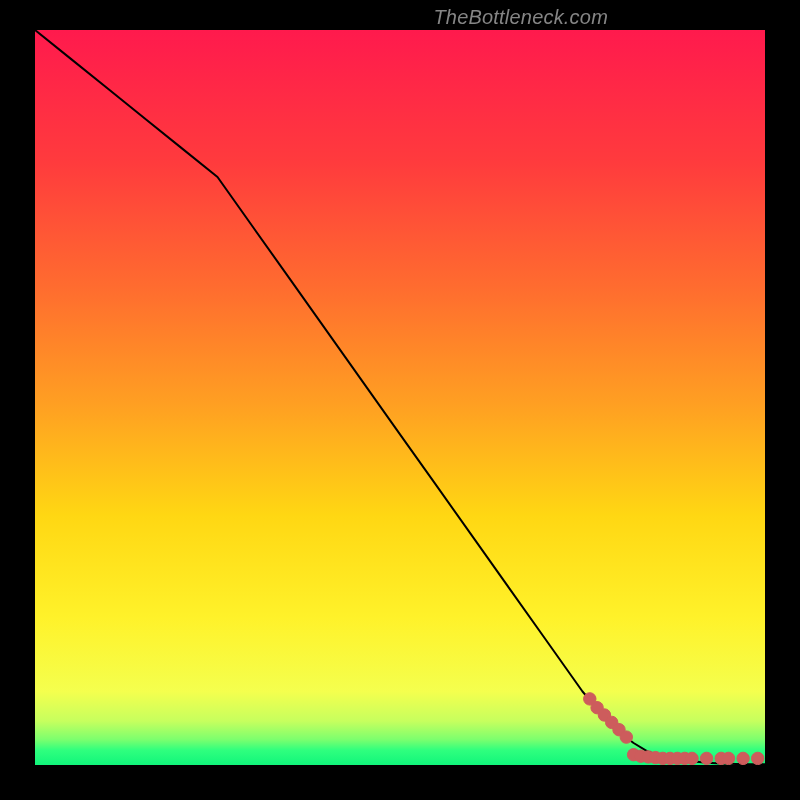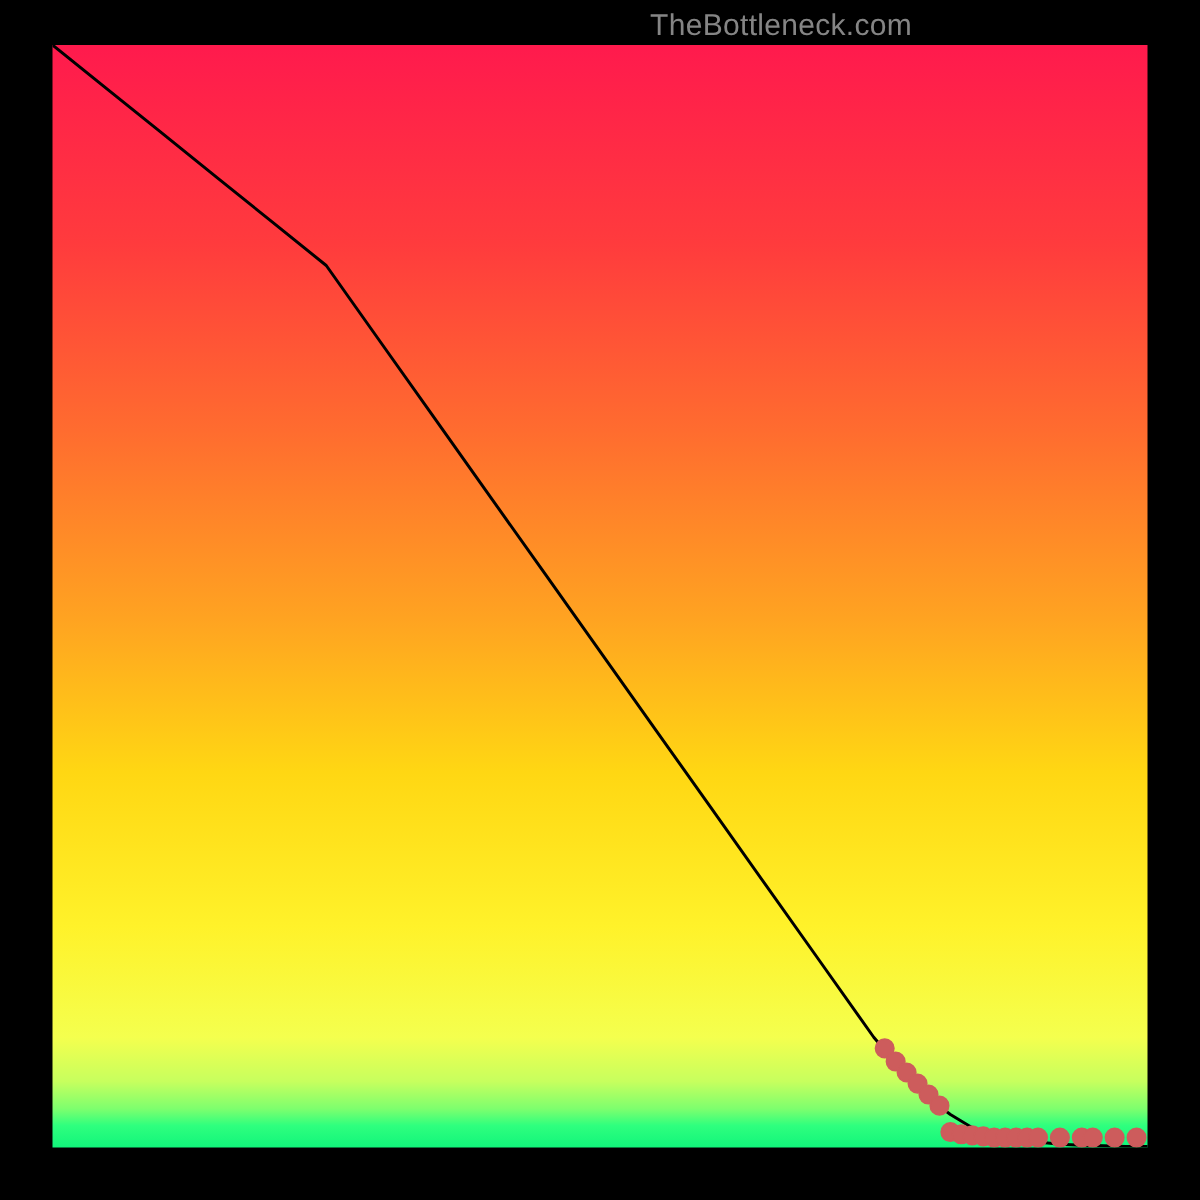--- a/index.html
+++ b/index.html
@@ -7,20 +7,21 @@
     padding: 0;
     width: 800px;
     height: 800px;
     background: #000000;
     overflow: hidden;
   }
   .stage {
     position: relative;
     width: 640px;
     height: 800px;
+    font-style: italic;
   }
   .plot {
     position: absolute;
     left: 35px;
     top: 30px;
     width: 730px;
     height: 735px;
   }
   .gradient {
     position: absolute;

